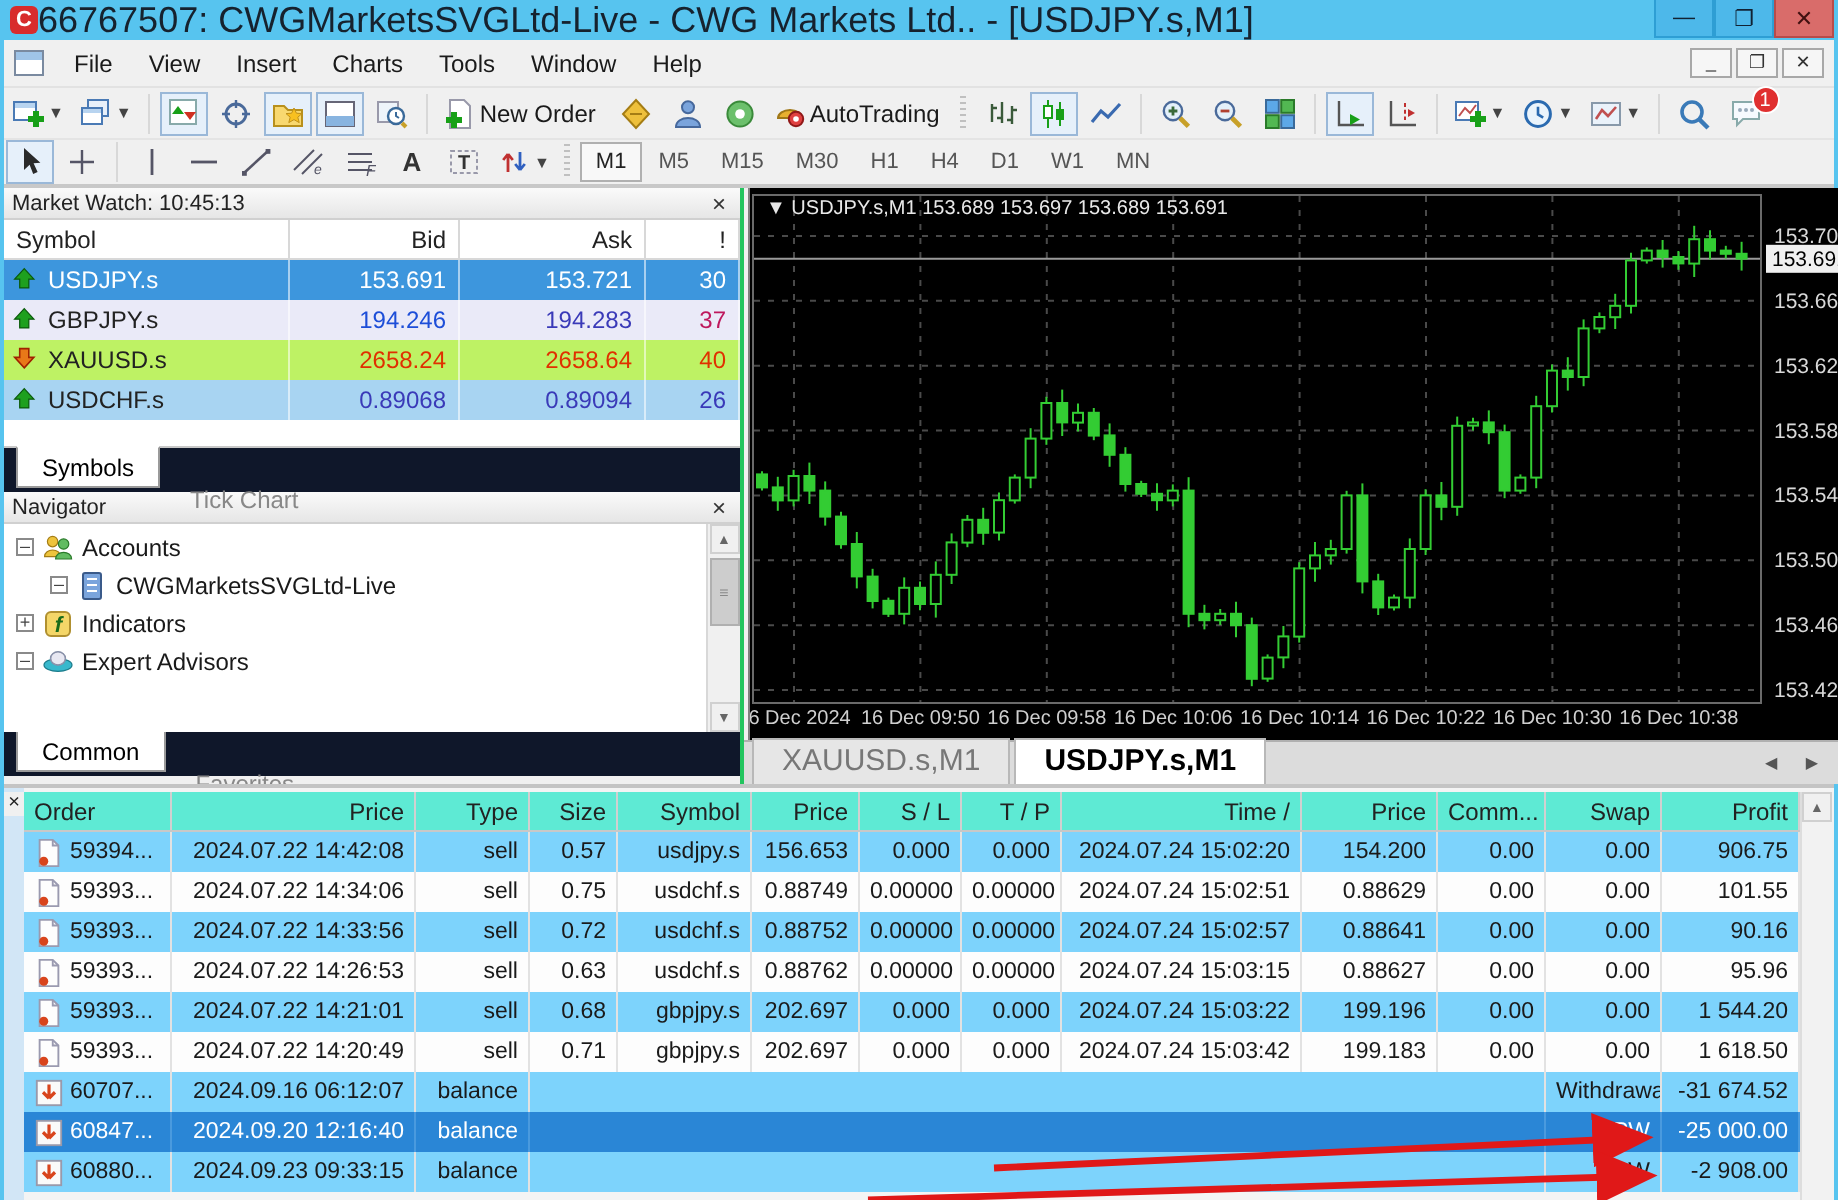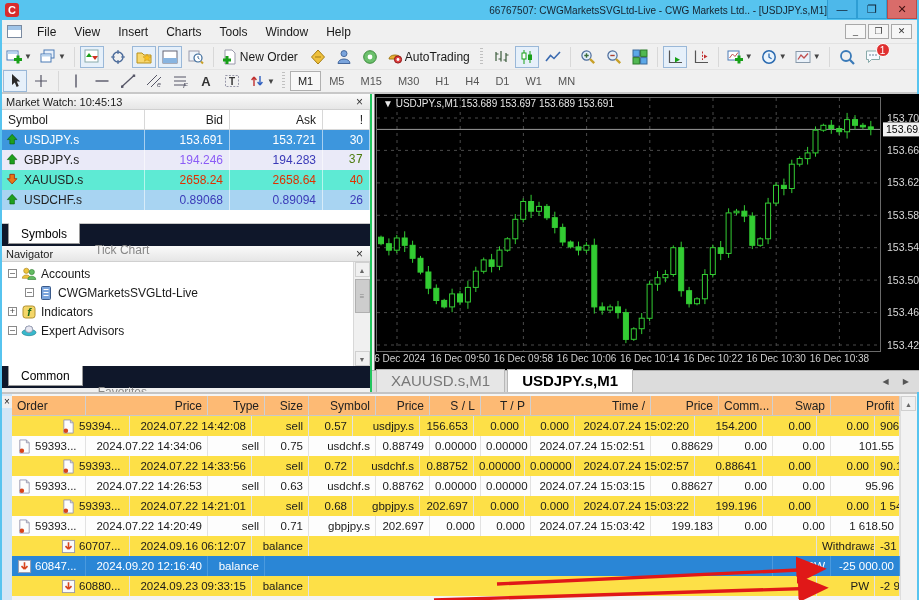--- a/index.html
+++ b/index.html
@@ -3,21 +3,21 @@
 <meta charset="utf-8">
 <style>
   * { margin:0; padding:0; box-sizing:border-box; }
   html,body { width:919px; height:600px; overflow:hidden; }
   body { font-family:"Liberation Sans","DejaVu Sans",sans-serif; font-size:12px; background:#f0f0f0; position:relative; color:#1a1a1a; }
   #root { position:absolute; inset:0; border-left:2px solid #57c4ef; border-right:2px solid #57c4ef; border-bottom:2px solid #57c4ef; }
 
   
   .titlebar { position:absolute; left:0; top:0; width:100%; height:20px; background:#57c4ef; display:flex; align-items:center; }
   .app-icon { width:14px; height:14px; margin-left:3px; background:#d82c2c; border-radius:3px; color:#fff; font-weight:bold; font-size:11px; line-height:14px; text-align:center; }
-  .title-text { flex:1; text-align:right; font-size:10px; color:#16222e; white-space:nowrap; overflow:hidden; }
+  .title-text { flex:1; text-align:left; font-size:18px; color:#16222e; white-space:nowrap; overflow:hidden; }
   .win-btns { display:flex; height:20px; }
   .win-btn { width:30px; height:19px; display:flex; align-items:center; justify-content:center; font-size:11px; color:#123; background:#4db8ea; border:1px solid #2e9ed4; border-top:none; }
   .win-btn.close { background:#d96c6a; border-color:#b84b4a; color:#401010; font-weight:bold; }
 
   
   .menubar { position:absolute; left:0; top:20px; width:100%; height:24px; background:#f0f0f0; display:flex; align-items:center; border-bottom:1px solid #e2e2e2; }
   .mdi-icon { width:15px; height:13px; border:1px solid #7a8aa0; background:#fff; margin:0 6px 0 5px; position:relative; }
   .mdi-icon::before { content:""; position:absolute; left:0; top:0; right:0; height:4px; background:#9fc4e8; }
   .menu-item { padding:3px 9px; cursor:default; }
   .menu-spacer { flex:1; }
@@ -70,26 +70,26 @@
   .ctab.active { background:#fff; color:#000; font-weight:bold; }
   .ctab-arrows { margin-left:auto; margin-right:6px; color:#555; font-size:8px; letter-spacing:6px; align-self:center; }
 
   
   .terminal { position:absolute; left:0; top:392px; width:100%; height:208px; background:#f4f4f4; border-top:2px solid #c4c4c4; }
   .term-strip { position:absolute; left:0; top:0; width:10px; height:100%; background:#d2e6f6; }
   .term-close { position:absolute; left:0px; top:2px; width:10px; height:12px; font-size:10px; line-height:12px; text-align:center; color:#222; background:#f0f0f0; }
   .term-scroll { position:absolute; right:0; top:2px; width:17px; height:100%; background:#f2f2f2; border-left:1px solid #ddd; }
   .term-grid { position:absolute; left:10px; right:17px; top:2px; }
   .t-row { display:grid; grid-template-columns:74px 122px 57px 44px 67px 54px 51px 50px 120px 68px 54px 58px 1fr; height:20px; line-height:20px; font-size:11.5px; }
-  .t-row.hdr { background:#fdba74; border-bottom:1px solid #c8c8c8; color:#222; font-size:12px; }
+  .t-row.hdr { background:#5eead4; border-bottom:1px solid #c8c8c8; color:#222; font-size:12px; }
   .t-row.hdr .tc { border-right:1px solid #d0d0d0; }
   .t-cell, .tc { padding:0 5px; overflow:hidden; white-space:nowrap; text-align:right; }
   .t-cell.l, .tc.l { text-align:left; display:flex; align-items:center; gap:3px; }
   .t-row:not(.hdr) .t-cell { border-right:1px solid #e2e2e2; }
-  .t-row.odd { background:#fde047;padding-left:44px; }
+  .t-row.odd { background:#7dd3fc; }
   .t-row.even { background:#fdfdfd; }
   .t-row.selected { background:#2a86d6; color:#fff; }
   .t-row.selected .t-cell { border-right-color:#4a9ade; }
   .t-cell.merged { grid-column:span 8; border-right:1px solid #e2e2e2; }
 
   
   #arrows { position:absolute; inset:0; pointer-events:none; z-index:60; }
 
   svg.ic { display:block; }
 </style>
@@ -480,25 +480,25 @@
         </div>
         <div class="mw-row" style="background: rgb(234, 234, 248);">
           <div class="c sym" style="color: rgb(34, 34, 34);">
             <span>
               <svg class="ic" width="14" height="14" viewBox="0 0 16 16" xmlns="http://www.w3.org/2000/svg">
                 <polygon points="7,1.5 12.5,7.5 9.6,7.5 9.6,12.5 4.4,12.5 4.4,7.5 1.5,7.5" fill="#1ea01e" stroke="#0a5a0a" stroke-width=".7"></polygon>
               </svg>
             </span>
             <span>GBPJPY.s</span>
           </div>
-          <div class="c r" style="color: #8b5cf6;">194.246</div>
+          <div class="c r" style="color: #1d4ed8;">194.246</div>
           <div class="c r" style="color: rgb(58, 58, 184);">194.283</div>
-          <div class="c r" style="color: #4d7c0f; font-family: Liberation Mono, monospace;">37</div>
-        </div>
-        <div class="mw-row" style="background: #5eead4;">
+          <div class="c r" style="color: #be185d;">37</div>
+        </div>
+        <div class="mw-row" style="background: #bef264;">
           <div class="c sym" style="color: rgb(34, 34, 34);">
             <span>
               <svg class="ic" width="14" height="14" viewBox="0 0 16 16" xmlns="http://www.w3.org/2000/svg">
                 <polygon points="7,12.5 12.5,6.5 9.6,6.5 9.6,1.5 4.4,1.5 4.4,6.5 1.5,6.5" fill="#e87818" stroke="#a02000" stroke-width=".9"></polygon>
               </svg>
             </span>
             <span>XAUUSD.s</span>
           </div>
           <div class="c r" style="color: rgb(224, 48, 0);">2658.24</div>
           <div class="c r" style="color: rgb(224, 48, 0);">2658.64</div>

